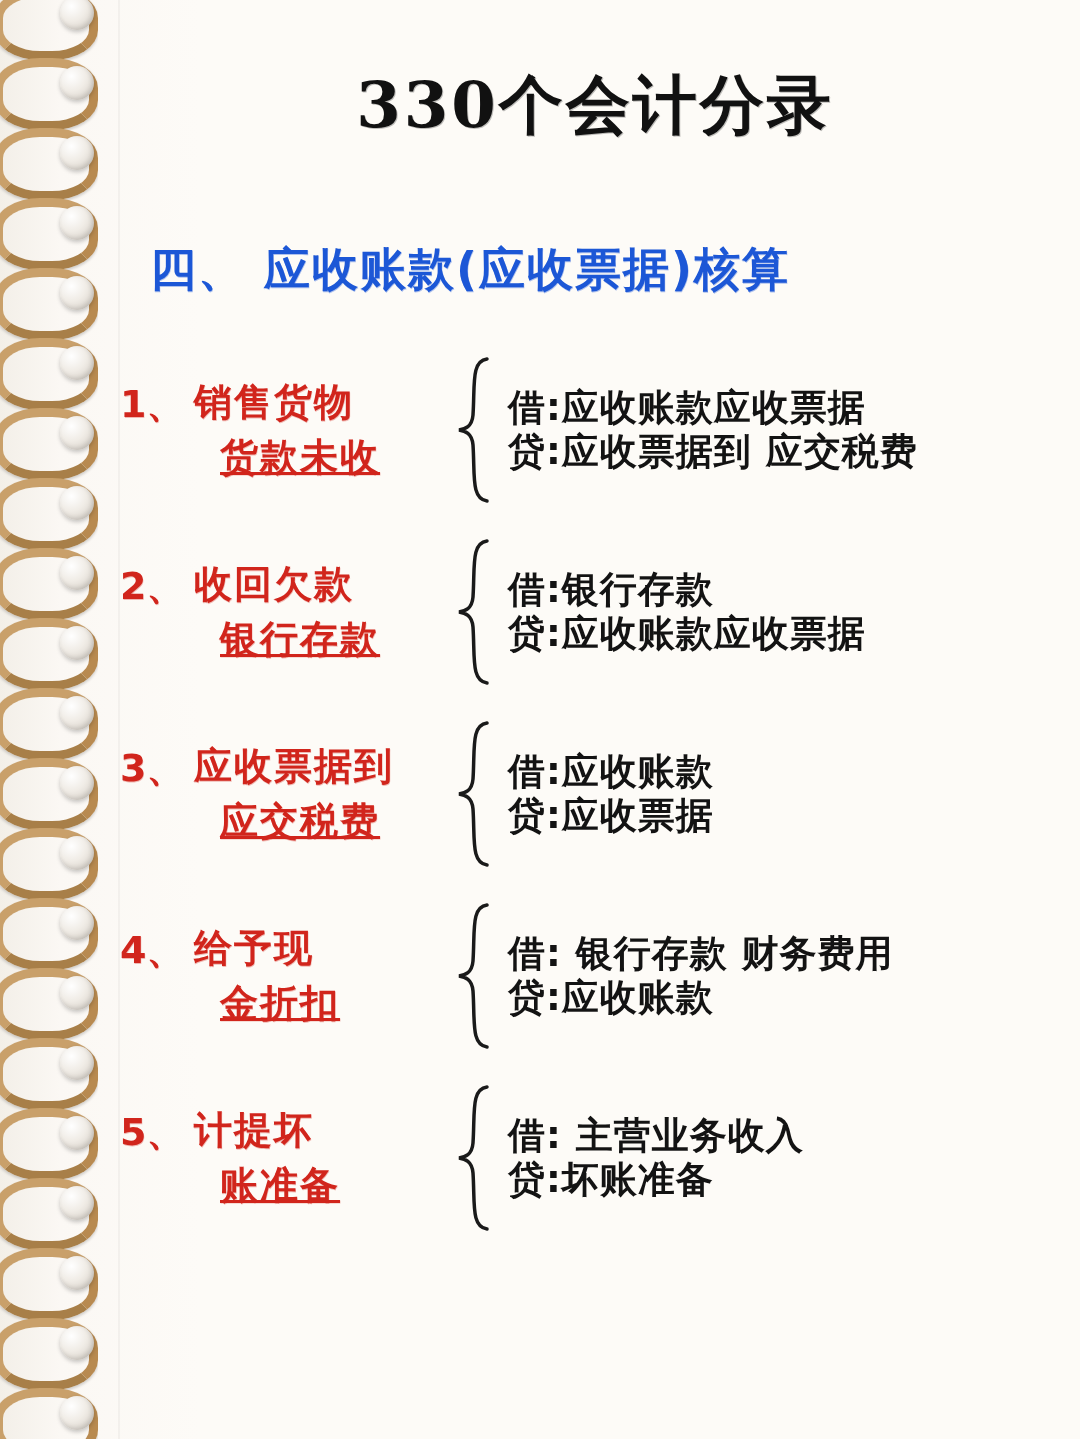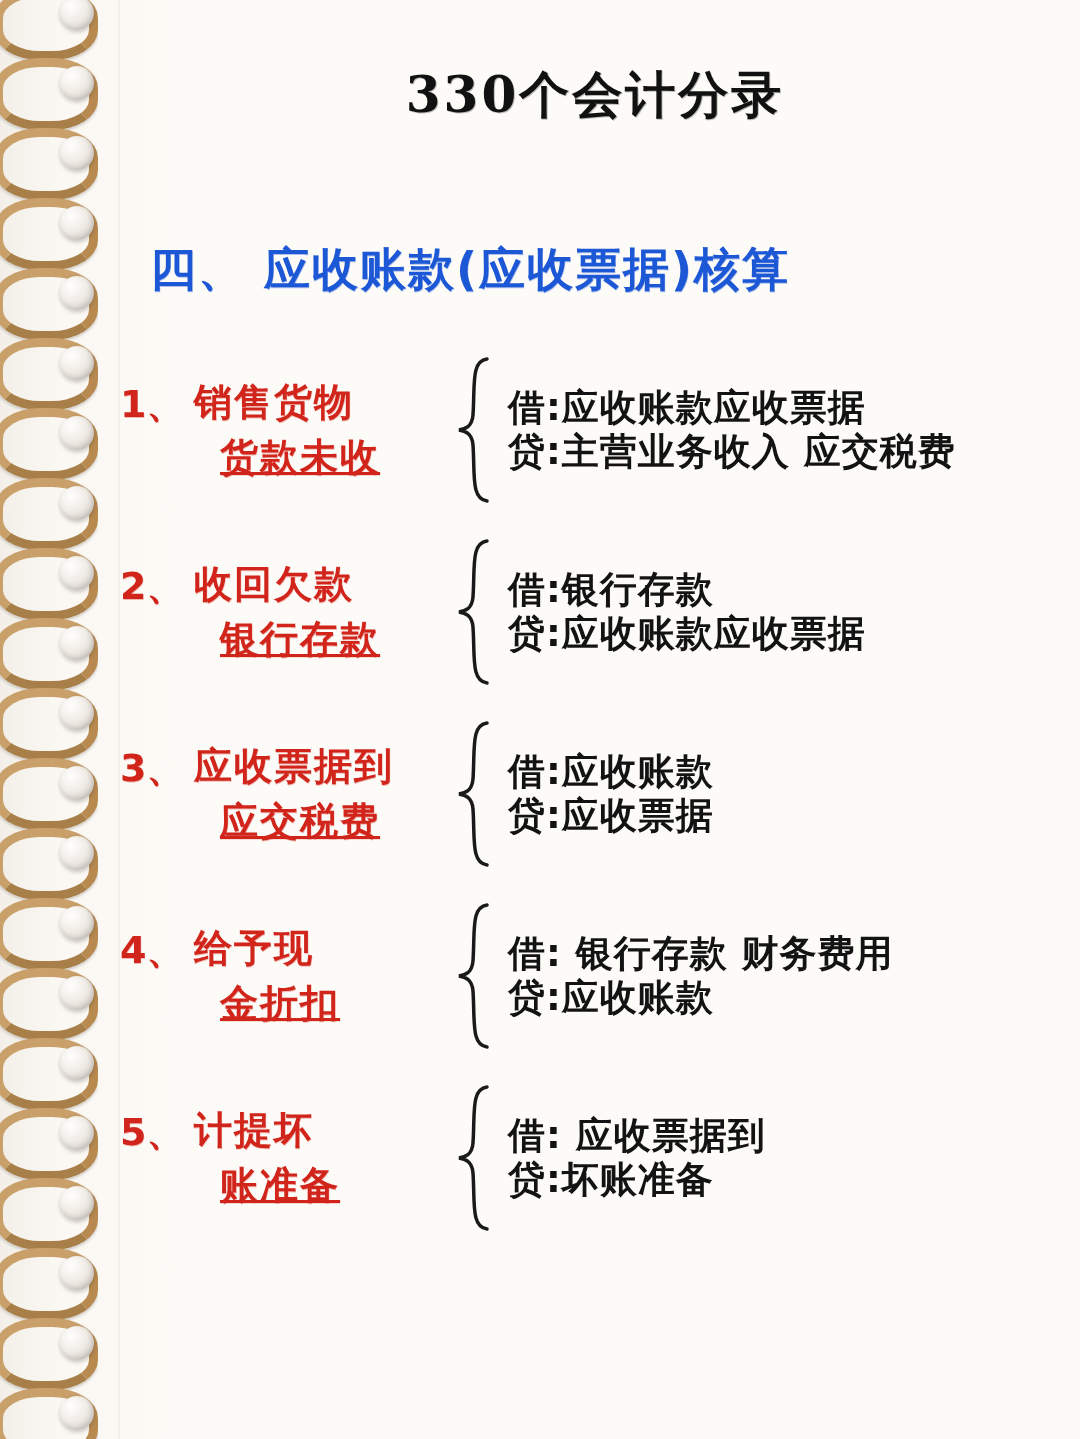--- a/index.html
+++ b/index.html
@@ -71,21 +71,21 @@
 
   
   .title {
     position: absolute;
     left: 150px;
     right: 40px;
     top: 62px;
     text-align: center;
     font-family: "DejaVu Serif", serif;
     font-weight: bold;
-    font-size: 50px;
+    font-size: 64px;
     letter-spacing: 3px;
     color: #111111;
     text-shadow: 1px 1px 0 rgba(0,0,0,0.25);
   }
 
   .section-heading {
     position: absolute;
     left: 150px;
     top: 239px;
     font-size: 46px;
@@ -274,21 +274,21 @@
           <span class="ln indent">货款未收</span>
         </span>
       </div>
       <div class="brace">
         <svg width="40" height="150" viewBox="0 0 40 150">
             <path d="M34 4 C18 6 22 30 20 60 C19 72 12 74 6 75 C12 76 19 78 20 90 C22 120 18 144 34 146" fill="none" stroke="#1a1a1a" stroke-width="3.5" stroke-linecap="round"></path>
           </svg>
       </div>
       <div class="entry-right">
         <span class="ln">借:应收账款应收票据</span>
-        <span class="ln">贷:主营业务收入 应交税费</span>
+        <span class="ln">贷:应收票据到 应交税费</span>
       </div>
     </div>
 
     <div class="entry">
       <div class="entry-left">
         <span class="entry-num">2、</span>
         <span class="entry-label">
           <span class="ln">收回欠款</span>
           <span class="ln indent">银行存款</span>
         </span>
@@ -349,19 +349,19 @@
           <span class="ln">计提坏</span>
           <span class="ln indent">账准备</span>
         </span>
       </div>
       <div class="brace">
         <svg width="40" height="150" viewBox="0 0 40 150">
             <path d="M34 4 C18 6 22 30 20 60 C19 72 12 74 6 75 C12 76 19 78 20 90 C22 120 18 144 34 146" fill="none" stroke="#1a1a1a" stroke-width="3.5" stroke-linecap="round"></path>
           </svg>
       </div>
       <div class="entry-right">
-        <span class="ln">借: 应收票据到</span>
+        <span class="ln">借: 主营业务收入</span>
         <span class="ln">贷:坏账准备</span>
       </div>
     </div>
 
   </div>
 </div>
 
 </body></html>

